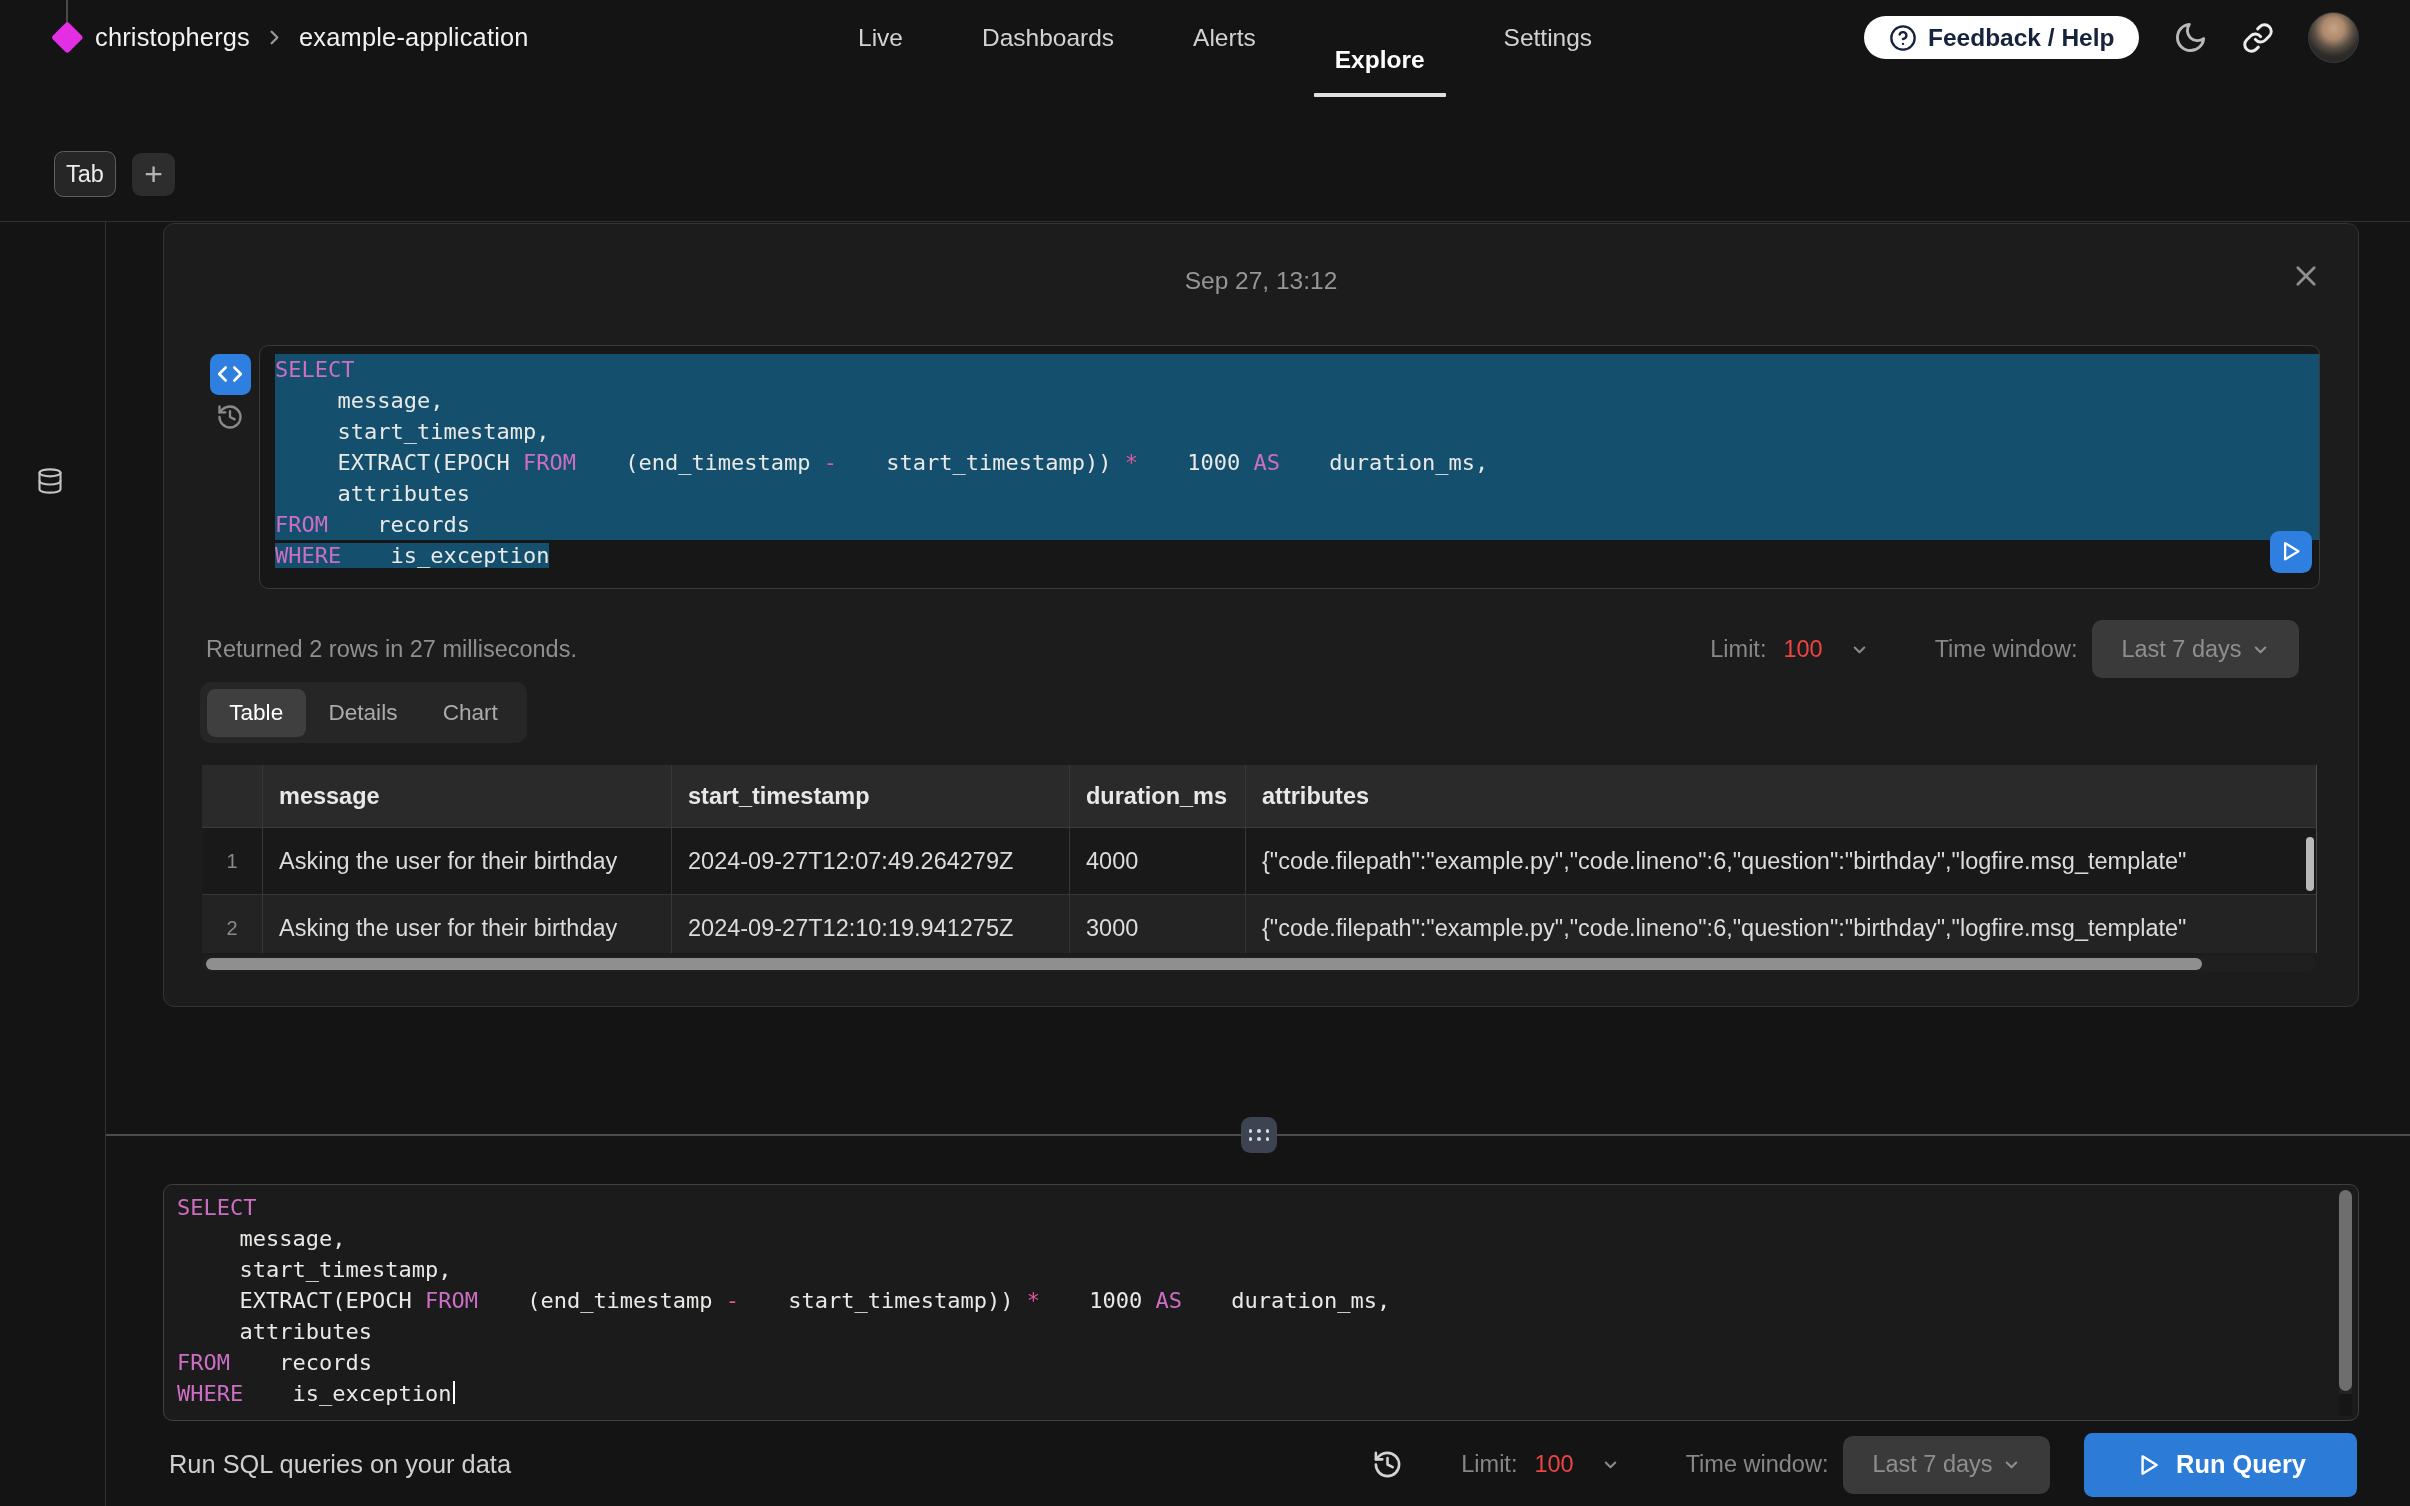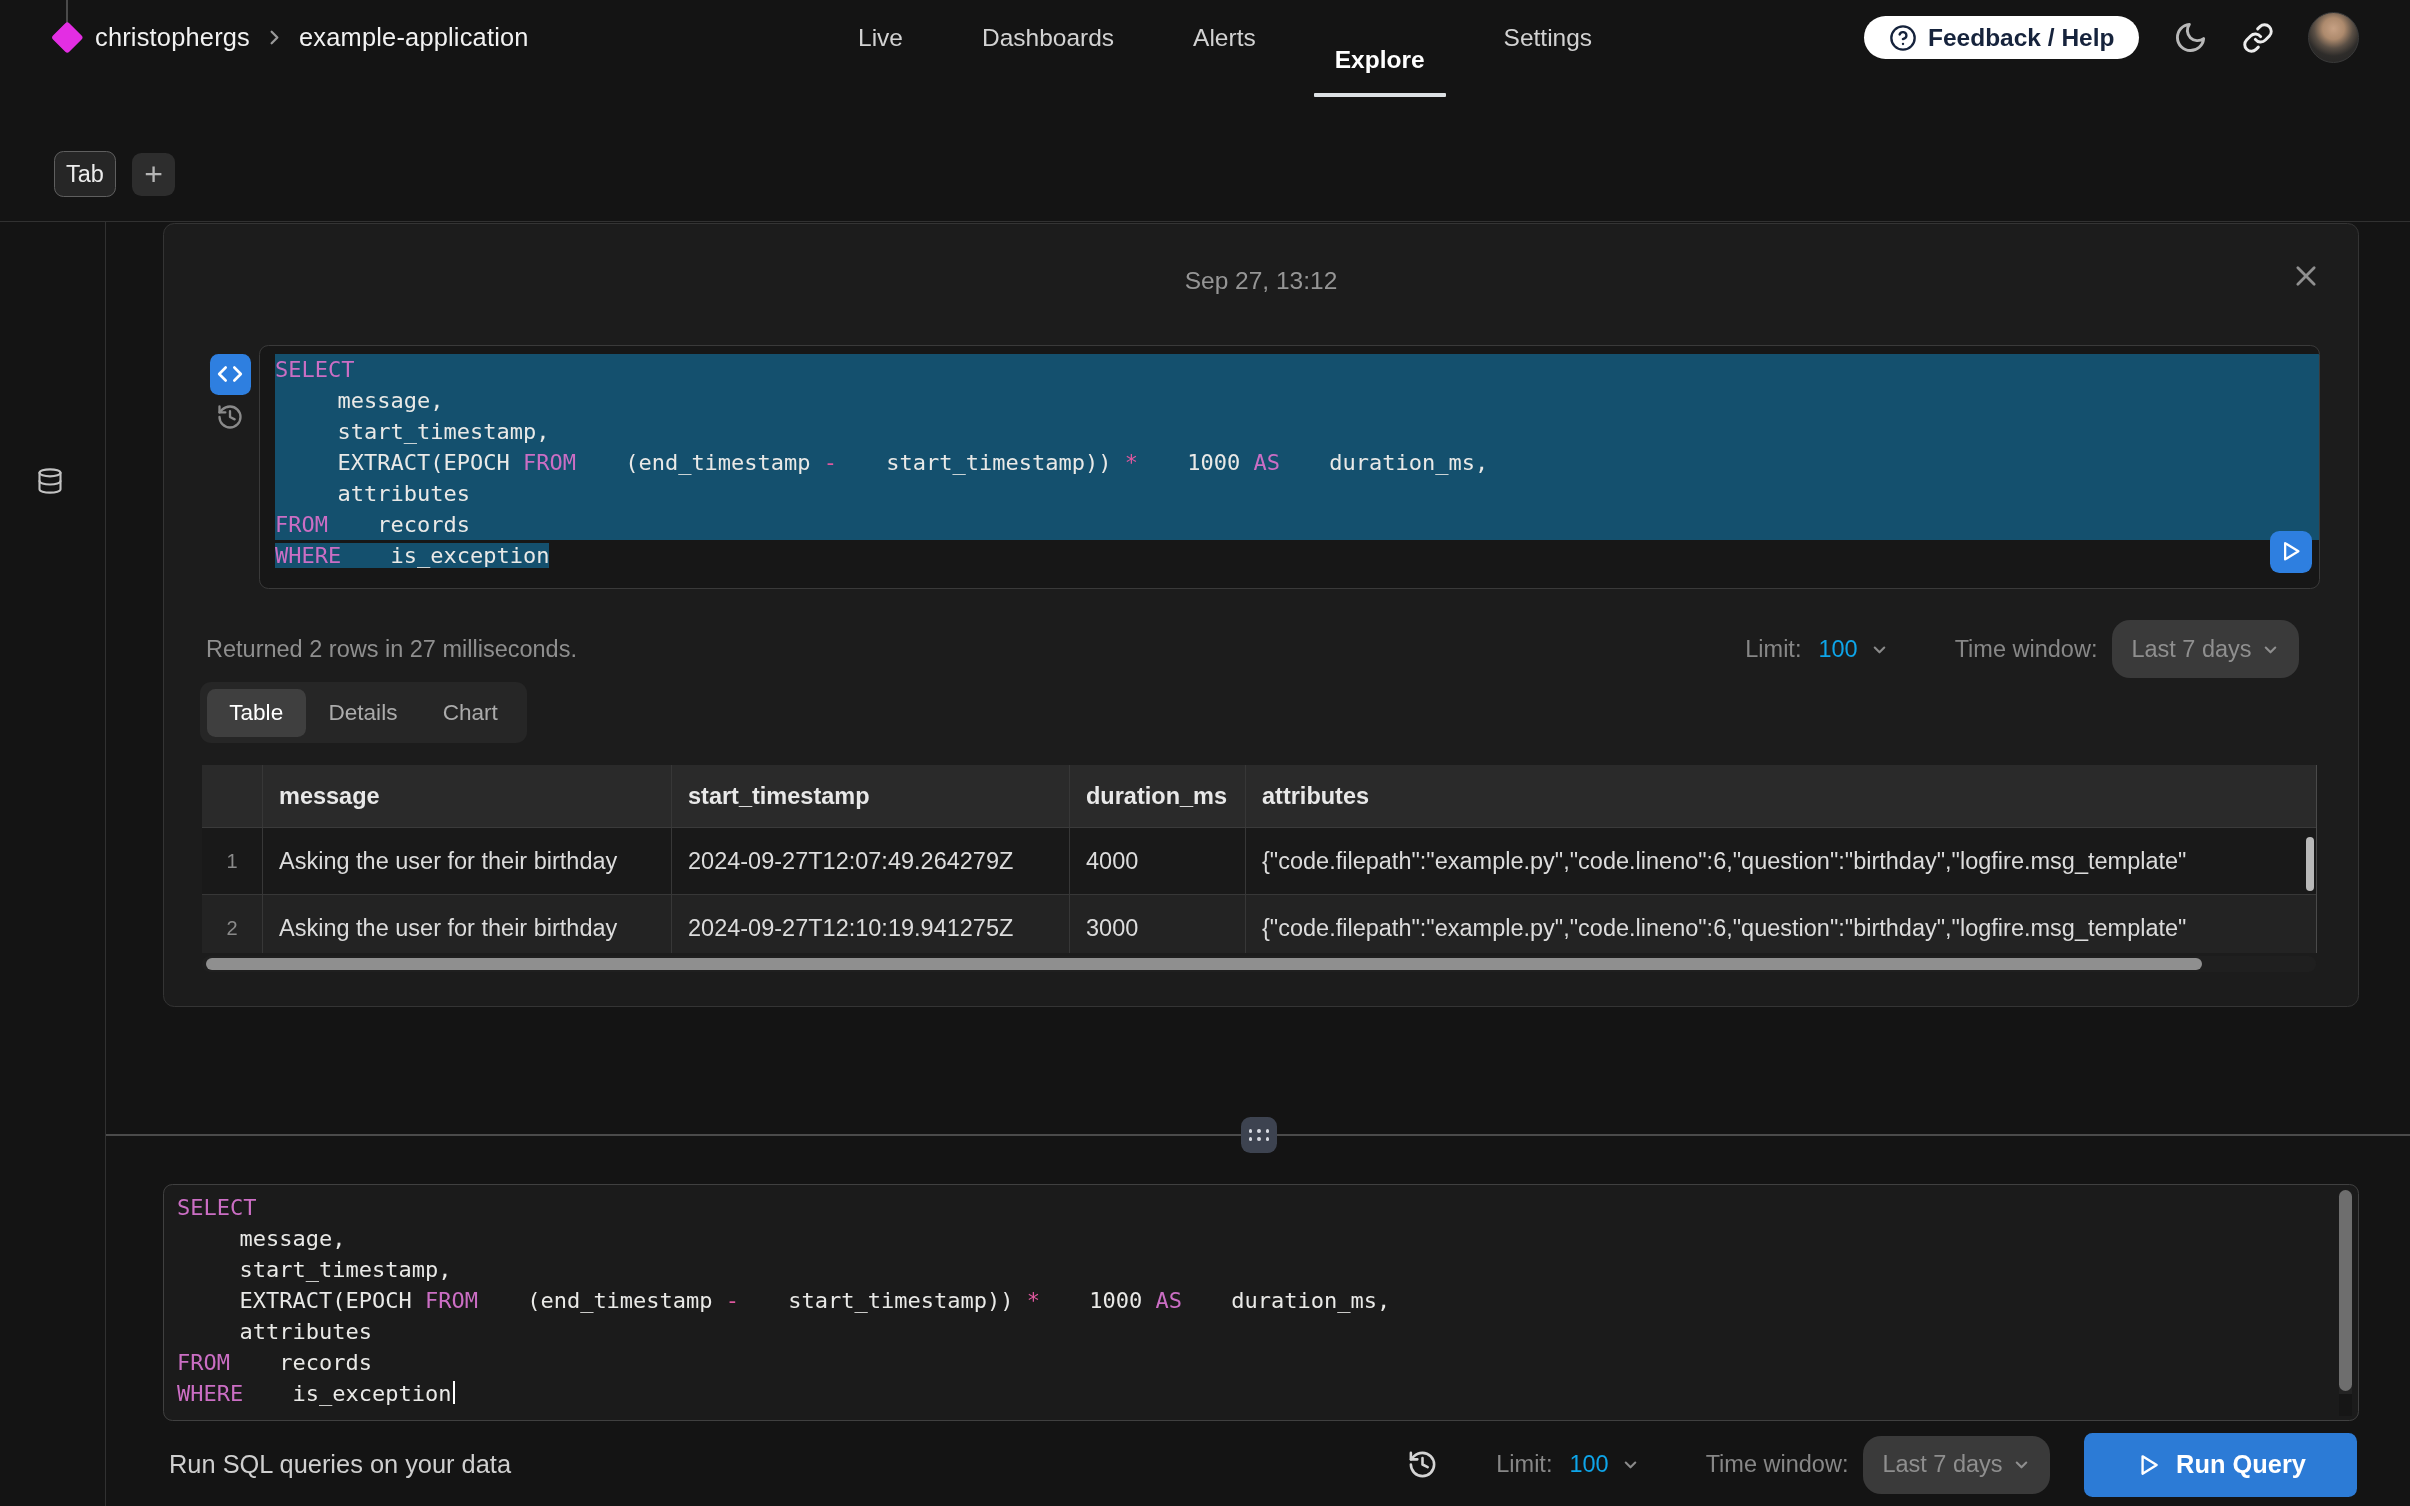--- a/index.html
+++ b/index.html
@@ -55,23 +55,23 @@
   .tk-op{color:#e0589f;}
   .tk-id{color:#e9e9e7;padding-left:36px;}
   .play-btn{position:absolute;right:8.5px;bottom:8.5px;width:42px;height:42px;background:#2e7fe0;border:none;border-radius:9.4px;
     display:flex;align-items:center;justify-content:center;cursor:pointer;z-index:3;}
   .caret{display:inline-block;width:1.9px;height:23.5px;background:#ffffff;vertical-align:-3.8px;margin-left:1.9px;}
 
   .status-row{position:absolute;left:42px;right:59px;top:395px;height:60px;display:flex;align-items:center;}
   .status-text{font-size:23.5px;color:#8f8f8f;}
   .row-controls{margin-left:auto;display:flex;align-items:center;}
   .ctl-label{font-size:23.5px;color:#878787;}
-  .ctl-value{font-size:23.5px;color:#0ea5e9;display:flex;align-items:center;gap:12px;cursor:pointer;margin-left:17px;}
+  .ctl-value{font-size:23.5px;color:#ef4444;display:flex;align-items:center;gap:27px;cursor:pointer;margin-left:17px;}
   .tw-gap{width:66px;}
-  .tw-pill{margin-left:15px;height:58px;padding:0 19px;background:#3a3a3a;border:none;border-radius:18px;display:flex;
+  .tw-pill{margin-left:15px;height:58px;padding:0 29px;background:#3a3a3a;border:none;border-radius:10px;display:flex;
     align-items:center;gap:9.4px;font-size:23.5px;color:#8f8f8f;font-family:inherit;cursor:pointer;}
 
   .view-tabs{position:absolute;left:36px;top:458px;height:61px;background:#262626;border-radius:11.3px;
     display:flex;align-items:center;padding:0 6.6px;}
   .vtab{height:48px;padding:0 22.6px;display:flex;align-items:center;font-size:22.6px;color:#ababab;border-radius:8.5px;cursor:pointer;}
   .vtab.active{background:#3f3f3f;color:#ffffff;}
 
   .result-table{position:absolute;left:38px;top:541px;width:2114px;height:188px;overflow:hidden;
     border-right:0.9px solid #4a4a4a;}
   .trow{display:grid;grid-template-columns:61px 409px 398px 176px 1fr;}

